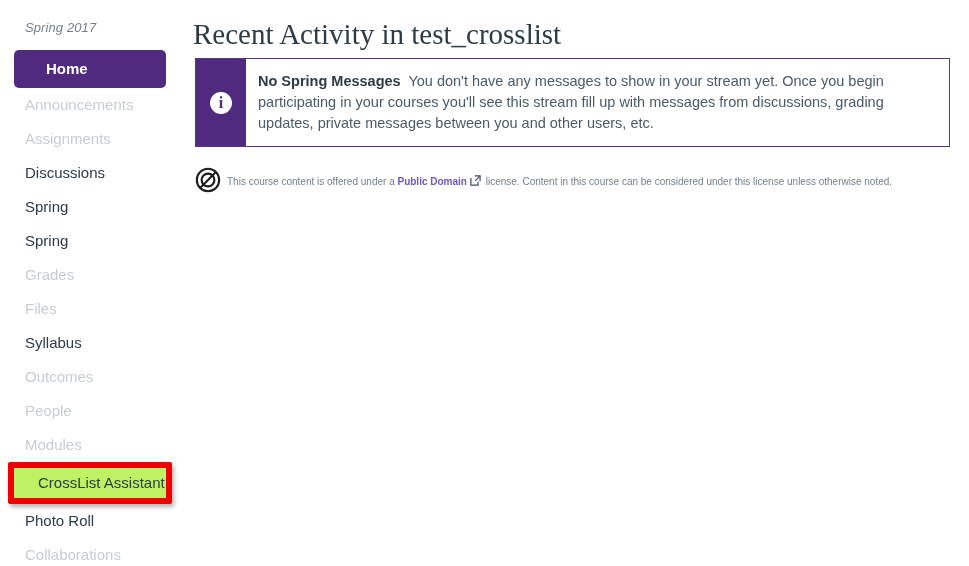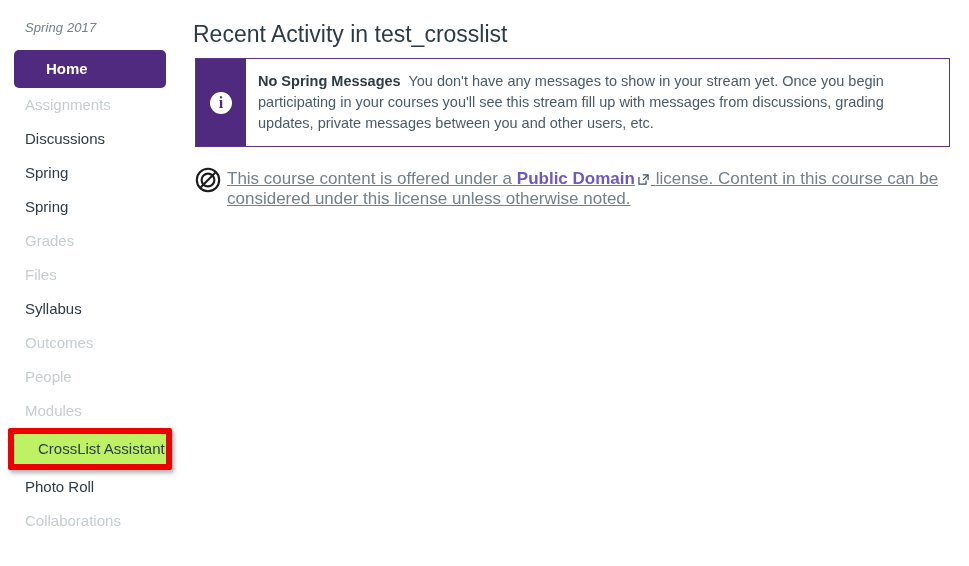--- a/index.html
+++ b/index.html
@@ -94,26 +94,27 @@
     left: 193px;
     top: 0;
     width: 776px;
     height: 566px;
   }
 
   .page-title {
     position: absolute;
     left: 0;
     top: 20px;
-    font-size: 23px;
+    font-size: 29px;
     line-height: 28px;
     font-weight: normal;
     color: #2d3b45;
     margin: 0;
     white-space: nowrap;
+    font-family: Liberation Serif, serif;
   }
 
   
   .alert-box {
     position: absolute;
     left: 2px;
     top: 58px;
     width: 755px;
     box-sizing: border-box;
     border: 1px solid #5b3389;
@@ -170,25 +171,24 @@
   }
 
   .pd-icon {
     flex: 0 0 32px;
     padding-top: 1px;
     color: #2d3b45;
   }
 
   .license-text {
     flex: 1 1 auto;
-    font-size: 17px;
-    line-height: 19px;
+    font-size: 10px;
+    line-height: 25px;
     color: #73818c;
     padding-top: 3px;
-    text-decoration: underline;
   }
 
   .license-link {
     color: #6b59c6;
     font-weight: bold;
     text-decoration: none;
     cursor: pointer;
   }
 
   .ext-icon {
@@ -201,20 +201,21 @@
 </head>
 <body>
 
 <div class="page">
 
   <nav class="sidebar">
     <div class="term-label">Spring 2017</div>
 
     <div class="nav-list">
         <a class="nav-item active">Home</a>
+        <a class="nav-item dim">Announcements</a>
         <a class="nav-item dim">Assignments</a>
         <a class="nav-item">Discussions</a>
         <a class="nav-item">Spring</a>
         <a class="nav-item">Spring</a>
         <a class="nav-item dim">Grades</a>
         <a class="nav-item dim">Files</a>
         <a class="nav-item">Syllabus</a>
         <a class="nav-item dim">Outcomes</a>
         <a class="nav-item dim">People</a>
         <a class="nav-item dim">Modules</a>

